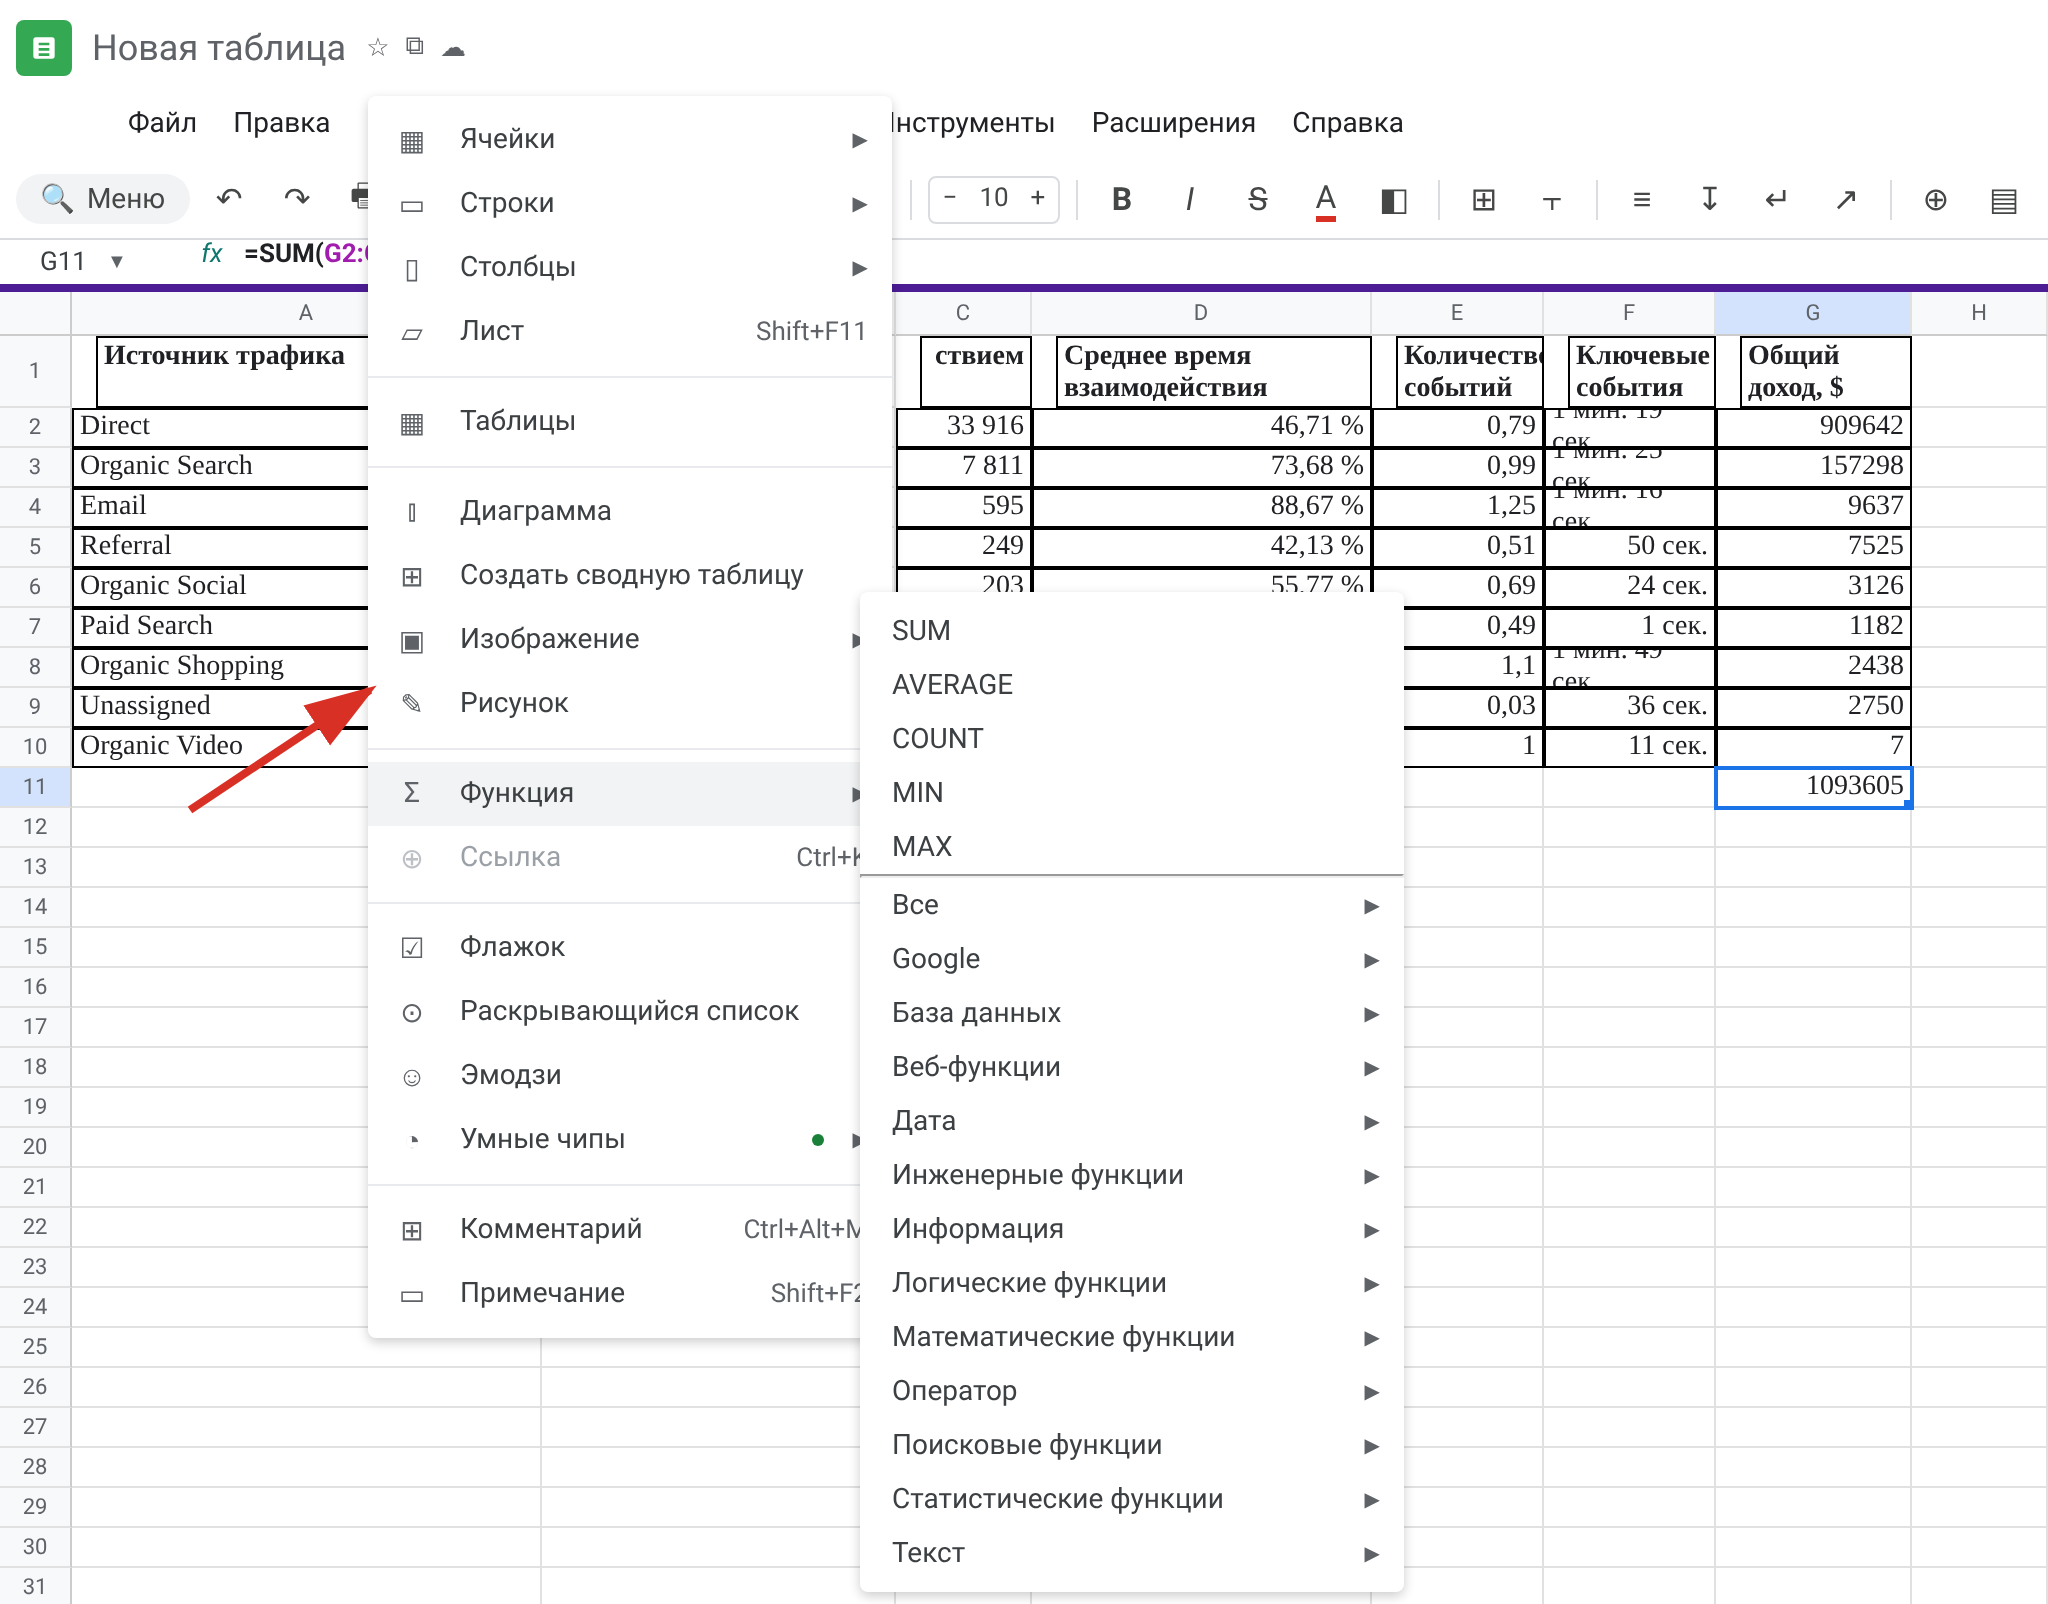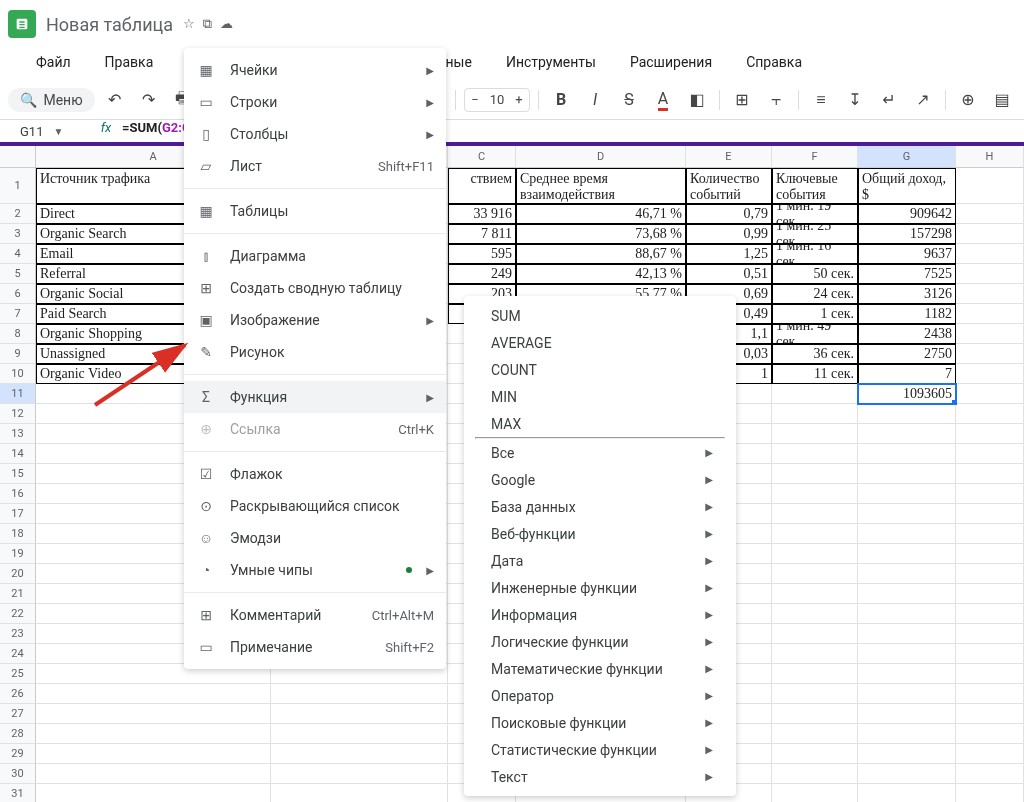--- a/index.html
+++ b/index.html
@@ -6,21 +6,21 @@
 body { width: 1024px; height: 802px; overflow: hidden; background: #fff; font-size: 13px; color: #202124; position: relative; }
 
 
 .header { height: 48px; display: flex; align-items: center; padding: 0 8px; }
 .logo { width: 28px; height: 28px; background: #34a853; border-radius: 4px; display: flex; align-items: center; justify-content: center; margin-right: 10px; }
 .logo svg { width: 16px; height: 16px; fill: #fff; }
 .title { font-size: 18px; color: #5f6368; margin-right: 10px; }
 .title-icons { display: flex; gap: 8px; color: #5f6368; }
 .title-icons span { cursor: pointer; }
 
-.menubar { display: flex; gap: 18px; padding: 0 0 0 28px; height: 28px; align-items: center; font-size: 14px; color: #202124;}
+.menubar { display: flex; gap: 2px; padding: 0 0 0 56px; height: 28px; align-items: center; font-size: 14px; color: #202124;}
 .menubar-item { padding: 4px 8px; border-radius: 4px; cursor: pointer; }
 .menubar-item.active { border: 2px solid #d93025; background: #f1f3f4; padding: 2px 6px; }
 
 
 .toolbar { height: 40px; border-bottom: 1px solid #dadce0; display: flex; align-items: center; padding: 0 8px; gap: 6px; color: #444746; margin-top: 4px; }
 .tool-btn { width: 28px; height: 28px; display: flex; align-items: center; justify-content: center; border-radius: 4px; cursor: pointer; font-size: 16px; }
 .search-menu { display: flex; align-items: center; border-radius: 20px; background: #f1f3f4; padding: 4px 12px; gap: 6px; font-size: 14px; color: #444746; }
 .font-size-box { display: flex; align-items: center; border: 1px solid #dadce0; border-radius: 4px; height: 24px; }
 .font-size-box .num { width: 24px; text-align: center; font-size: 13px; }
 .font-size-box .pm { width: 20px; text-align: center; cursor: pointer; }
@@ -35,21 +35,21 @@
 .formula .fn { color: #202124; font-weight: bold; }
 .formula .rng { color: #a21caf; font-weight: bold; }
 
 
 .grid { display: grid; grid-template-columns: 36px 235px 177px 68px 170px 86px 86px 98px 68px; font-size: 13px; }
 .col-h { height: 22px; background: #f8f9fa; border-right: 1px solid #e1e1e1; border-bottom: 1px solid #ccc; display: flex; align-items: center; justify-content: center; color: #5f6368; font-size: 11px; }
 .corner { background: #f8f9fa; border-right: 1px solid #ccc; border-bottom: 1px solid #ccc; }
 .row-h { background: #f8f9fa; border-right: 1px solid #ccc; border-bottom: 1px solid #e1e1e1; display: flex; align-items: center; justify-content: center; color: #5f6368; font-size: 11px; height: 20px; }
 .row-h.hdr, .cell.hdr { height: 36px; }
 .cell { border-right: 1px solid #e1e1e1; border-bottom: 1px solid #e1e1e1; height: 20px; padding: 0 3px; display: flex; align-items: center; overflow: hidden; font-family: "Times New Roman", serif; font-size: 14px; }
-.cell.b { font-weight: normal; font-family: "Times New Roman", serif; }
+.cell.b { font-weight: bold; font-family: "Times New Roman", serif; margin-left: 12px; }
 .cell.r { justify-content: flex-end; }
 .cell.bord { border: 1px solid #000; }
 .cell.hdr { align-items: flex-start; padding-top: 2px; white-space: normal; line-height: 1.15; }
 .cell.sel { outline: 2px solid #1a73e8; outline-offset: -1px; position: relative; }
 .cell.sel::after { content:""; position:absolute; right:-3px; bottom:-3px; width:6px; height:6px; background:#1a73e8; }
 .row-h.sel { background: #d3e3fd; }
 .col-h.sel { background: #d3e3fd; }
 
 
 .menu { position: absolute; top: 48px; left: 184px; width: 262px; background: #fff; border-radius: 4px; box-shadow: 0 2px 6px rgba(0,0,0,0.2); padding: 6px 0; font-size: 14px; z-index: 10; color: #3c4043; }
@@ -57,21 +57,21 @@
 .menu-item:hover, .menu-item.hov { background: #f1f3f4; }
 .menu-item .ico { width: 20px; text-align: center; color: #5f6368; font-size: 14px; }
 .menu-item .lbl { flex: 1; }
 .menu-item .arr { color: #5f6368; font-size: 10px; }
 .menu-item .sc { color: #5f6368; font-size: 13px; }
 .menu-item.dis { color: #9aa0a6; }
 .menu-item.dis .ico { color: #bdc1c6; }
 .menu hr { border: none; border-top: 1px solid #e8eaed; margin: 6px 0; }
 .dot { width: 6px; height: 6px; border-radius: 50%; background: #188038; margin-left: 4px; }
 
-.submenu { position: absolute; top: 296px; left: 464px; width: 272px; background: #fff; border-radius: 4px; box-shadow: 0 2px 6px rgba(0,0,0,0.2); padding: 6px 11px; font-size: 14px; z-index: 11; color: #3c4043; max-height: 500px; overflow: visible; }
+.submenu { position: absolute; top: 296px; left: 430px; width: 272px; background: #fff; border-radius: 4px; box-shadow: 0 2px 6px rgba(0,0,0,0.2); padding: 6px 0; font-size: 14px; z-index: 11; color: #3c4043; max-height: 500px; overflow: visible; }
 .submenu .menu-item { height: 27px; }
 .submenu .menu-item .lbl { padding-left: 4px; }
 
 
 .arrow-anno { position: absolute; top: 330px; left: 85px; z-index: 20; pointer-events: none; }
 .arrow-anno svg { width: 110px; height: 80px; overflow: visible; }
 </style>
 </head>
 <body>
 

